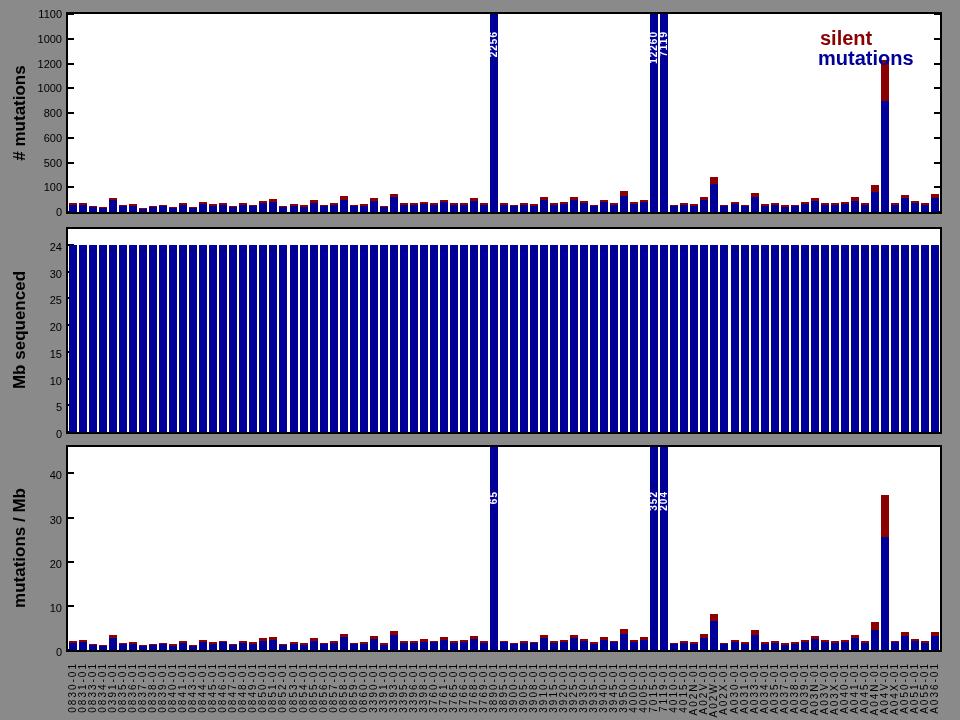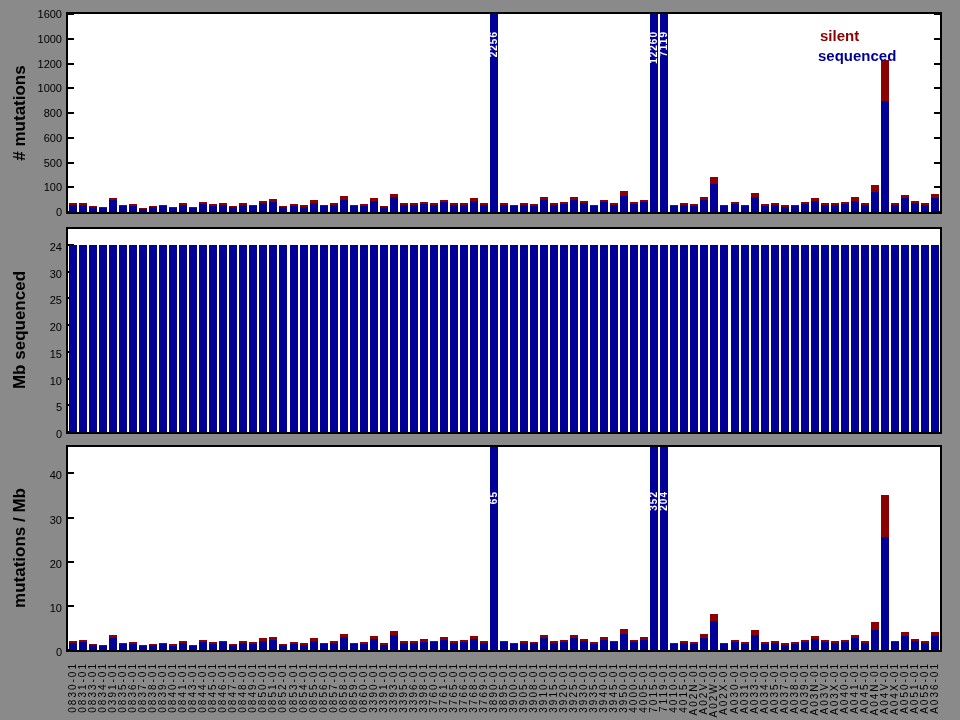--- a/index.html
+++ b/index.html
@@ -9,21 +9,21 @@
         border:2px solid #000;box-sizing:border-box;}
   #p1{top:12px;height:202px;}
   #p2{top:227px;height:207px;}
   #p3{top:445px;height:207px;}
   .bar{position:absolute;}
   .tick{position:absolute;width:6px;height:2px;background:#000;}
   .ytl{position:absolute;width:42px;text-align:right;font-size:11px;
        transform:translateY(-50%);}
   .ylab{position:absolute;font-size:17px;font-weight:bold;white-space:nowrap;
         transform:translate(-50%,-50%) rotate(-90deg);}
-  .legend-item{position:absolute;font-size:15px;font-weight:bold;}
+  .legend-item{position:absolute;font-size:20px;font-weight:bold;}
   .xl{position:absolute;top:657px;width:0;height:0;}
   .xlt{display:inline-block;white-space:nowrap;font-size:10px;letter-spacing:2px;
        transform-origin:0 0;transform:rotate(-90deg) translateX(-100%);color:#000;}
   .blab{position:absolute;width:0;height:0;}
   .blabt{display:inline-block;white-space:nowrap;font-size:10px;font-weight:bold;
          letter-spacing:1px;color:#FFFFFF;transform-origin:0 0;
          transform:rotate(-90deg) translateX(-100%);}
 </style>
 </head>
 <body>
@@ -501,31 +501,31 @@
       <div class="bar" style="left: 852.954px; width: 8px; bottom: 6.93478px; height: 1.8913px; background: rgb(139, 0, 0);"></div>
       <div class="bar" style="left: 862.977px; width: 8px; bottom: 0px; height: 13.8696px; background: rgb(0, 0, 153);"></div>
       <div class="bar" style="left: 862.977px; width: 8px; bottom: 13.8696px; height: 4.53913px; background: rgb(139, 0, 0);"></div>
     </div>
 
   <span class="ylab" style="left:20px;top:113px"># mutations</span>
   <span class="ylab" style="left:20px;top:330px">Mb sequenced</span>
   <span class="ylab" style="left:20px;top:548px">mutations / Mb</span>
 
   <span class="legend-item" id="leg-silent" style="left: 820px; top: 27px; color: rgb(139, 0, 0);">silent</span>
-  <span class="legend-item" id="leg-nonsilent" style="left: 818px; top: 47px; color: rgb(0, 0, 153);">sequenced</span>
+  <span class="legend-item" id="leg-nonsilent" style="left: 818px; top: 47px; color: rgb(0, 0, 153);">mutations</span>
 
 <div class="ytl" style="left: 20px; top: 212px;">0</div>
     <div class="ytl" style="left: 20px; top: 187.25px;">100</div>
     <div class="ytl" style="left: 20px; top: 162.5px;">500</div>
     <div class="ytl" style="left: 20px; top: 137.75px;">600</div>
     <div class="ytl" style="left: 20px; top: 113px;">800</div>
     <div class="ytl" style="left: 20px; top: 88.25px;">1000</div>
     <div class="ytl" style="left: 20px; top: 63.5px;">1200</div>
     <div class="ytl" style="left: 20px; top: 38.75px;">1000</div>
-    <div class="ytl" style="left: 20px; top: 14px;">1600</div>
+    <div class="ytl" style="left: 20px; top: 14px;">1100</div>
     <div class="ytl" style="left: 20px; top: 434px;">0</div>
     <div class="ytl" style="left: 20px; top: 407.289px;">5</div>
     <div class="ytl" style="left: 20px; top: 380.579px;">10</div>
     <div class="ytl" style="left: 20px; top: 353.868px;">15</div>
     <div class="ytl" style="left: 20px; top: 327.158px;">20</div>
     <div class="ytl" style="left: 20px; top: 300.447px;">25</div>
     <div class="ytl" style="left: 20px; top: 273.737px;">30</div>
     <div class="ytl" style="left: 20px; top: 247.026px;">24</div>
     <div class="ytl" style="left: 20px; top: 652px;">0</div>
     <div class="ytl" style="left: 20px; top: 607.87px;">10</div>

